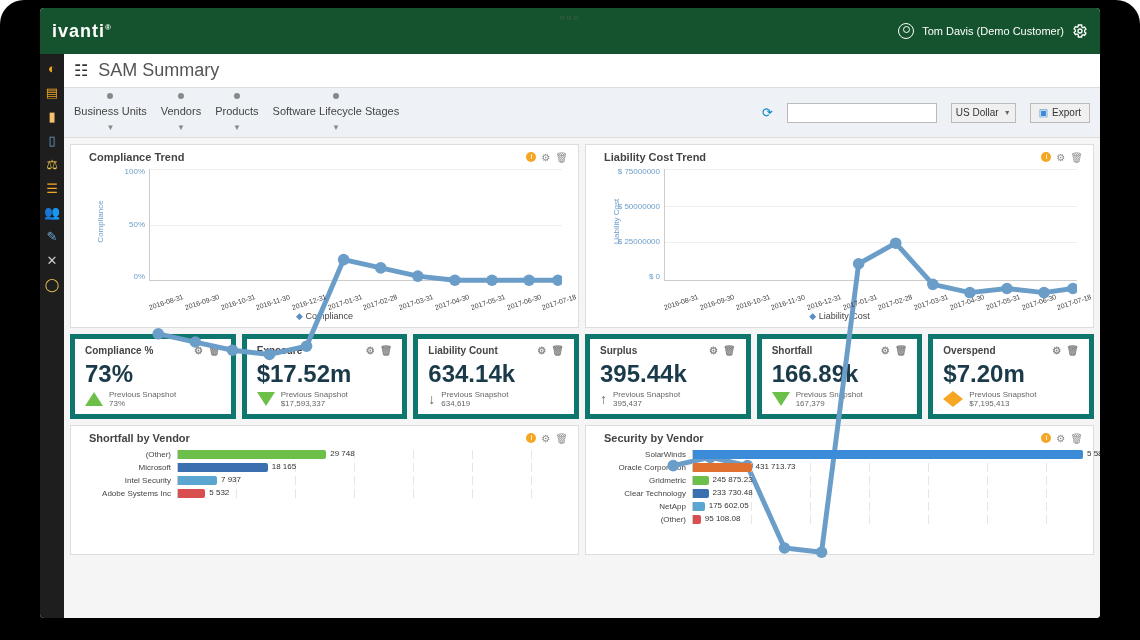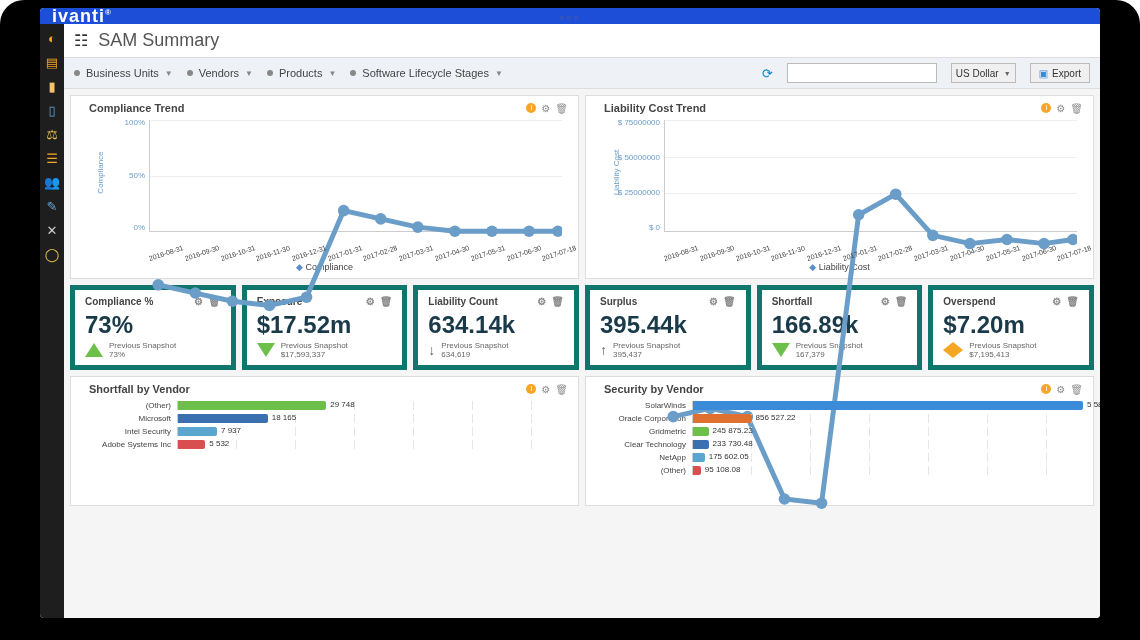--- a/index.html
+++ b/index.html
@@ -2,39 +2,39 @@
 <html><head>
 <meta charset="utf-8">
 <style>
 * { box-sizing: border-box; margin: 0; padding: 0; }
 body { font-family: Arial, sans-serif; background: #fff; color: #333; font-size: 11px; }
 .laptop { width: 1140px; height: 640px; background: #000; border-radius: 24px 24px 0 0; padding: 8px 40px 0 40px; position: relative; }
 .camera { position: absolute; top: 13px; left: 50%; transform: translateX(-50%); font-size: 8px; color: #666; letter-spacing: 2px; }
 .screen { width: 100%; height: 610px; background: #fff; border-radius: 4px; overflow: hidden; display: flex; flex-direction: column; }
 
 
-.topbar { background: #1d4ed8; color: #fff; height: 16px; display: flex; align-items: center; padding: 4px 12px; justify-content: space-between; }
+.topbar { background: #14532d; color: #fff; height: 46px; display: flex; align-items: center; padding: 4px 12px; justify-content: space-between; }
 .brand { font-size: 18px; font-weight: 600; letter-spacing: 1px; }
 .brand sup { font-size: 8px; vertical-align: super; }
 .userarea { display: flex; align-items: center; gap: 8px; font-size: 11px; }
 .usercircle { width: 16px; height: 16px; border: 1.5px solid #fff; border-radius: 50%; position: relative; }
 .usercircle::before { content:""; position:absolute; top:2px; left:4px; width:5px; height:5px; border:1px solid #fff; border-radius:50%; }
 .gearicon { width: 16px; height: 16px; cursor: pointer; }
 
 .body { display: flex; flex: 1; min-height: 0; }
 .sidebar { width: 24px; background: #1e1e1e; display: flex; flex-direction: column; align-items: center; padding-top: 6px; gap: 8px; }
 .navicon { width: 16px; height: 16px; cursor: pointer; display: flex; align-items: center; justify-content: center; font-size: 13px; }
 
 .main { flex: 1; display: flex; flex-direction: column; background: #f5f5f5; overflow: hidden; }
 .titlebar { display: flex; align-items: center; gap: 10px; padding: 6px 10px; background: #fff; border-bottom: 1px solid #ddd; }
 .listicon { font-size: 16px; }
 .pagetitle { font-size: 18px; color: #555; font-weight: 400; }
 
 .filterbar { display: flex; align-items: center; padding: 5px 10px; background: #eef2f6; border-bottom: 1px solid #ddd; gap: 14px; }
-.filterchip { display: flex; align-items: center; gap: 6px; font-size: 11px; color: #444; cursor: pointer; }
+.filterchip { display: flex; align-items: center; gap: 6px; font-size: 11px; color: #444; cursor: pointer; flex-direction: column; }
 .dot { width: 6px; height: 6px; border-radius: 50%; background: #888; }
 .chev { font-size: 8px; color: #888; }
 .spacer { flex: 1; }
 .refreshicon { font-size: 13px; color: #0a84c1; cursor: pointer; }
 .searchbox { width: 150px; height: 20px; border: 1px solid #bbb; background: #fff; padding: 0 4px; font-size: 10px; }
 .currency { height: 20px; border: 1px solid #bbb; background: #f0f0f0; font-size: 10px; padding: 0 16px 0 4px; display: inline-flex; align-items: center; position: relative; cursor: pointer; }
 .currency::after { content: "▼"; position: absolute; right: 4px; font-size: 7px; color: #666; }
 .exportbtn { display: flex; align-items: center; gap: 4px; height: 20px; padding: 0 8px; border: 1px solid #bbb; background: #f0f0f0; font-size: 10px; cursor: pointer; }
 
 .dashgrid { display: grid; grid-template-columns: 1fr 1fr; gap: 6px; padding: 6px; overflow: auto; }
@@ -77,20 +77,28 @@
 .barval { position: absolute; top: -1px; font-size: 8px; color: #333; white-space: nowrap; }
 </style>
 </head>
 <body>
 
 <div class="laptop">
   <div class="camera">○○○</div>
   <div class="screen">
     <div class="topbar">
       <div class="brand"><span>ivanti</span><sup>®</sup></div>
+      <div class="userarea">
+        <span class="usercircle"></span>
+        <span>Tom Davis (Demo Customer)</span>
+        <svg class="gearicon" viewBox="0 0 24 24" fill="none" stroke="#fff" stroke-width="2">
+            <circle cx="12" cy="12" r="3"></circle>
+            <path d="M19 12a7 7 0 0 0-.1-1l2-1.6-2-3.4-2.4 1a7 7 0 0 0-1.7-1L14.5 3h-5l-.3 2.5a7 7 0 0 0-1.7 1l-2.4-1-2 3.4 2 1.6a7 7 0 0 0 0 2l-2 1.6 2 3.4 2.4-1a7 7 0 0 0 1.7 1L9.5 21h5l.3-2.5a7 7 0 0 0 1.7-1l2.4 1 2-3.4-2-1.6c.1-.3.1-.7.1-1z"></path>
+          </svg>
+      </div>
     </div>
 
     <div class="body">
       <div class="sidebar">
         <span class="navicon" style="color:#f5a623">◐</span>
         <span class="navicon" style="color:#f5a623">▤</span>
         <span class="navicon" style="color:#f5c36a">▮</span>
         <span class="navicon" style="color:#6ba3d0">▯</span>
         <span class="navicon" style="color:#e8c14a">⚖</span>
         <span class="navicon" style="color:#f5a623">☰</span>
@@ -403,21 +411,21 @@
                   <span class="barlabel">SolarWinds</span>
                   <span class="barrail">
                     <span class="barfill" style="width:100%;background:#3a8bd8"></span>
                     <span class="barval" style="left:calc(100% + 4px)">5 588 383.76</span>
                   </span>
                 </div>
                 <div class="barrow">
                   <span class="barlabel">Oracle Corporation</span>
                   <span class="barrail">
                     <span class="barfill" style="width:15%;background:#e07030"></span>
-                    <span class="barval" style="left:calc(15% + 4px)">856 527.22</span>
+                    <span class="barval" style="left:calc(15% + 4px)">431 713.73</span>
                   </span>
                 </div>
                 <div class="barrow">
                   <span class="barlabel">Gridmetric</span>
                   <span class="barrail">
                     <span class="barfill" style="width:4%;background:#6cc04a"></span>
                     <span class="barval" style="left:calc(4% + 4px)">245 875.23</span>
                   </span>
                 </div>
                 <div class="barrow">

